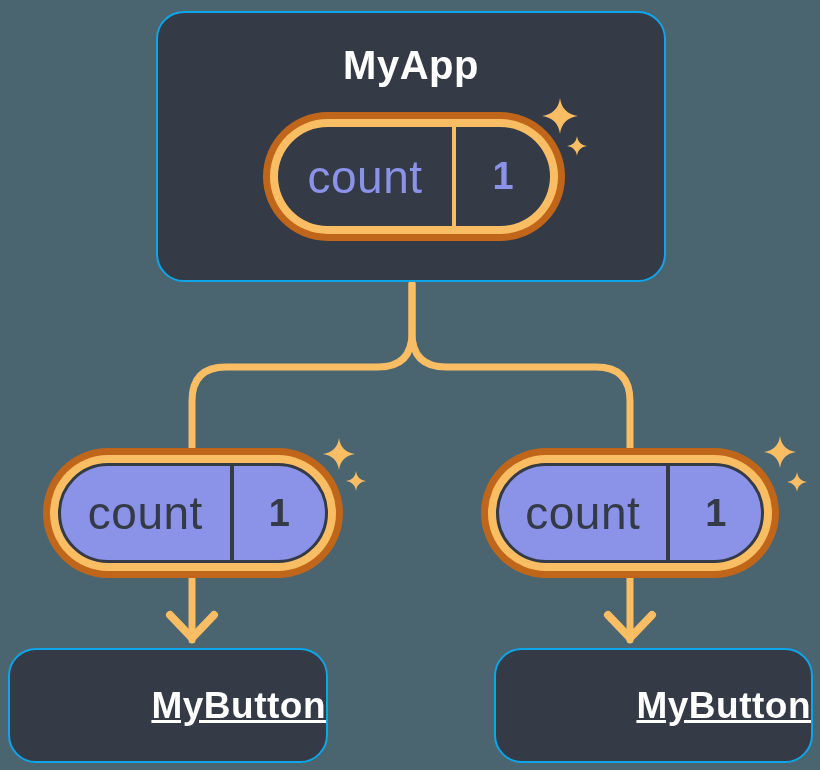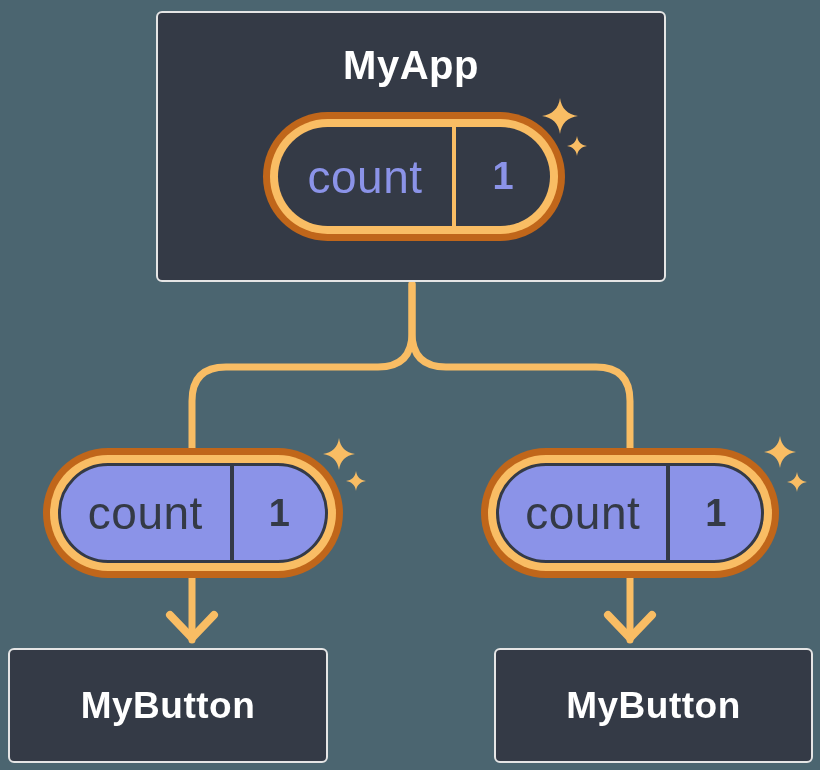--- a/index.html
+++ b/index.html
@@ -12,29 +12,29 @@
   .canvas{position:relative;width:820px;height:770px;background:#4b6570;}
 
   
   .connector{position:absolute;left:0;top:0;z-index:1;}
   .branch{stroke:#f9bd64;stroke-width:7;fill:none;stroke-linecap:round;}
   .arrowhead{stroke:#f9bd64;stroke-width:8;fill:none;stroke-linecap:round;stroke-linejoin:round;}
 
   
   .node{
     position:absolute;z-index:2;box-sizing:border-box;
-    background:#343a46;border:2px solid #e5e5e5;border-radius:6px;
+    background:#343a46;border:2px solid #0ea5e9;border-radius:28px;
     color:#ffffff;
   }
   #node-root{left:156px;top:11px;width:510px;height:271px;}
   .node-title{
     text-align:center;font-size:40px;font-weight:600;letter-spacing:0.5px;
   }
   #node-root .node-title{margin-top:30px;}
-  .leaf{display:flex;align-items:center;justify-content:center;font-size:37px;font-weight:600;letter-spacing:0.5px;}
+  .leaf{display:flex;align-items:center;justify-content:flex-end;font-size:37px;font-weight:600;letter-spacing:0.5px;text-decoration:underline;}
   #node-child-left{left:8px;top:648px;width:320px;height:115px;}
   #node-child-right{left:494px;top:648px;width:319px;height:115px;}
 
   
   .pill{
     position:absolute;z-index:3;box-sizing:border-box;
     background:#c0661a;border-radius:999px;padding:7px;
   }
   .pill-mid{
     background:#f9bd64;border-radius:999px;padding:8px;

